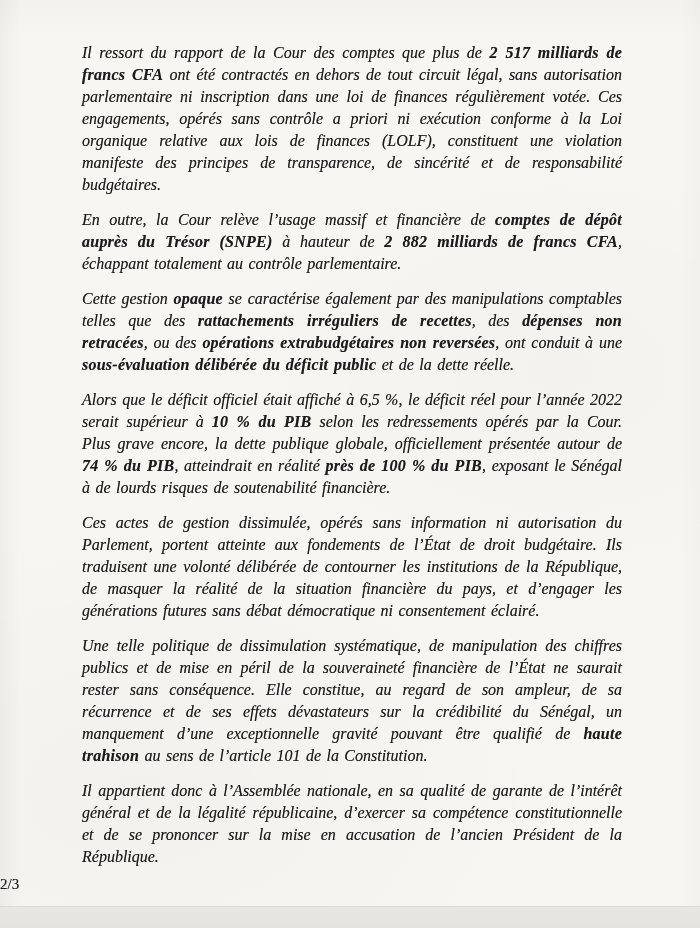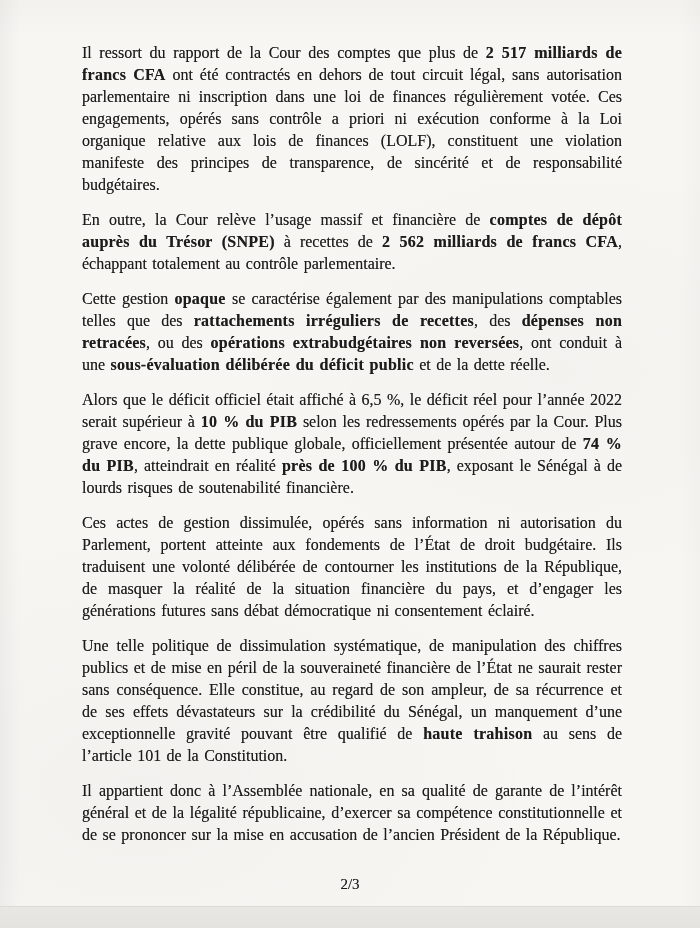--- a/index.html
+++ b/index.html
@@ -28,52 +28,53 @@
   .scan-strip-bottom{
     position:absolute;left:0;right:0;bottom:0;height:21px;
     background:linear-gradient(180deg, var(--edge), #e4e3df);
     border-top:1px solid rgba(0,0,0,0.03);
   }
   .text-column{
     position:absolute;
     left:82px;
     top:42px;
     width:540px;
+    font-style:italic;
   }
   .text-column p{
     margin:0 0 13px 0;
     font-size:16px;
     line-height:22px;
     color:var(--ink);
     text-align:justify;
     word-spacing:0.09em;
     text-shadow:0 0 0.5px rgba(20,20,20,0.55);
   }
   .text-column p strong{
     font-weight:bold;
     letter-spacing:0.015em;
   }
   .page-footer{
     position:absolute;
     left:0;right:0;
     top:876px;
-    text-align:center;
+    text-align:left;
     font-size:15px;
     color:var(--ink);
     text-shadow:0 0 0.5px rgba(20,20,20,0.5);
   }
 </style>
 </head>
 <body>
 
 <div class="scan-texture"></div>
 
 <div class="text-column" id="doc-body">
     <p><span>Il ressort du rapport de la Cour des comptes que plus de </span><strong>2 517 milliards de francs CFA</strong><span> ont été contractés en dehors de tout circuit légal, sans autorisation parlementaire ni inscription dans une loi de finances régulièrement votée. Ces engagements, opérés sans contrôle a priori ni exécution conforme à la Loi organique relative aux lois de finances (LOLF), constituent une violation manifeste des principes de transparence, de sincérité et de responsabilité budgétaires.</span></p>
-    <p><span>En outre, la Cour relève l’usage massif et financière de </span><strong>comptes de dépôt auprès du Trésor (SNPE)</strong><span> à recettes de </span><strong>2 562 milliards de francs CFA</strong><span>, échappant totalement au contrôle parlementaire.</span></p>
+    <p><span>En outre, la Cour relève l’usage massif et financière de </span><strong>comptes de dépôt auprès du Trésor (SNPE)</strong><span> à hauteur de </span><strong>2 882 milliards de francs CFA</strong><span>, échappant totalement au contrôle parlementaire.</span></p>
     <p><span>Cette gestion </span><strong>opaque</strong><span> se caractérise également par des manipulations comptables telles que des </span><strong>rattachements irréguliers de recettes</strong><span>, des </span><strong>dépenses non retracées</strong><span>, ou des </span><strong>opérations extrabudgétaires non reversées</strong><span>, ont conduit à une </span><strong>sous-évaluation délibérée du déficit public</strong><span> et de la dette réelle.</span></p>
     <p><span>Alors que le déficit officiel était affiché à 6,5 %, le déficit réel pour l’année 2022 serait supérieur à </span><strong>10 % du PIB</strong><span> selon les redressements opérés par la Cour. Plus grave encore, la dette publique globale, officiellement présentée autour de </span><strong>74 % du PIB</strong><span>, atteindrait en réalité </span><strong>près de 100 % du PIB</strong><span>, exposant le Sénégal à de lourds risques de soutenabilité financière.</span></p>
     <p><span>Ces actes de gestion dissimulée, opérés sans information ni autorisation du Parlement, portent atteinte aux fondements de l’État de droit budgétaire. Ils traduisent une volonté délibérée de contourner les institutions de la République, de masquer la réalité de la situation financière du pays, et d’engager les générations futures sans débat démocratique ni consentement éclairé.</span></p>
     <p><span>Une telle politique de dissimulation systématique, de manipulation des chiffres publics et de mise en péril de la souveraineté financière de l’État ne saurait rester sans conséquence. Elle constitue, au regard de son ampleur, de sa récurrence et de ses effets dévastateurs sur la crédibilité du Sénégal, un manquement d’une exceptionnelle gravité pouvant être qualifié de </span><strong>haute trahison</strong><span> au sens de l’article 101 de la Constitution.</span></p>
     <p><span>Il appartient donc à l’Assemblée nationale, en sa qualité de garante de l’intérêt général et de la légalité républicaine, d’exercer sa compétence constitutionnelle et de se prononcer sur la mise en accusation de l’ancien Président de la République.</span></p>
   </div>
 
 <div class="page-footer">2/3</div>
 
 <div class="scan-strip-bottom"></div>

